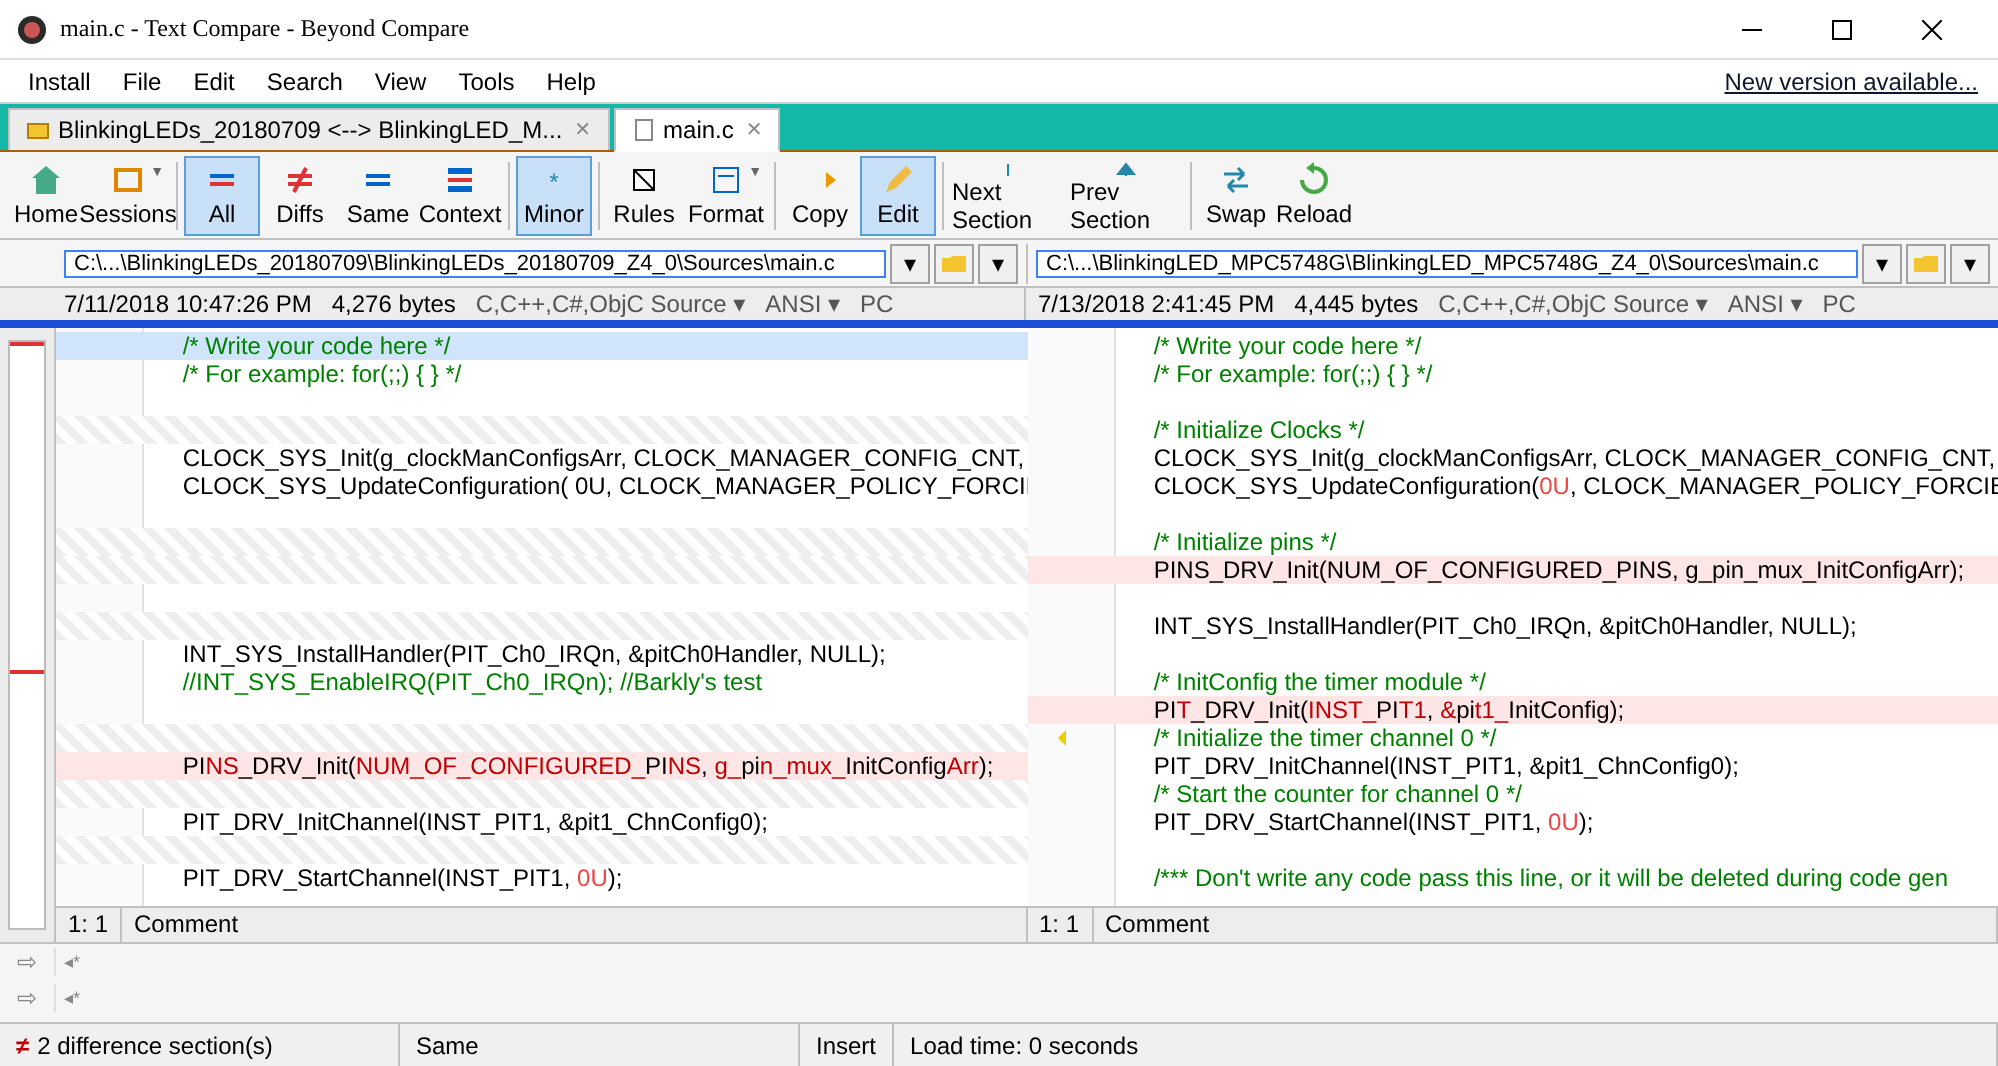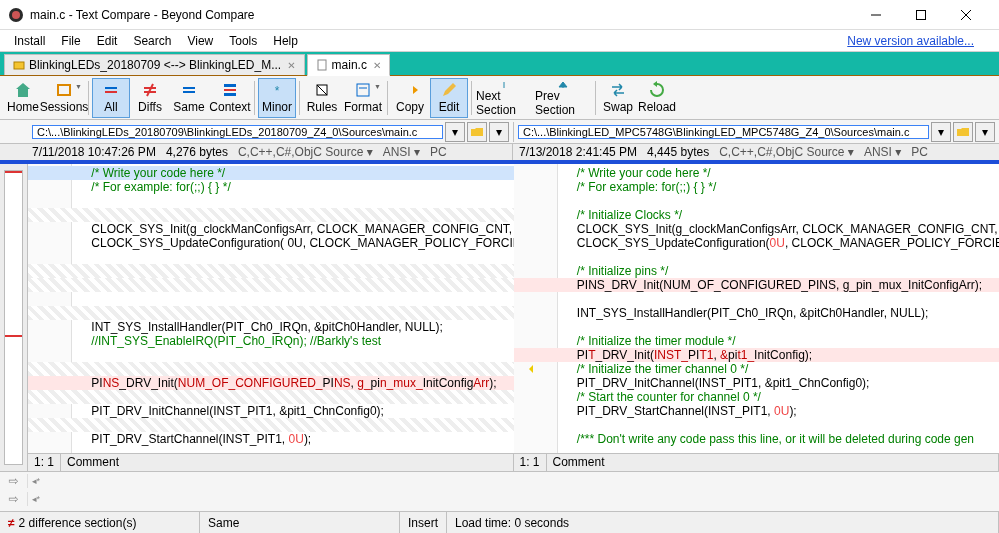--- a/index.html
+++ b/index.html
@@ -1,28 +1,28 @@
 <!DOCTYPE html>
 <html><head>
 <meta charset="utf-8">
 <style>
 * { margin: 0; padding: 0; box-sizing: border-box; font-family: "Segoe UI", Tahoma, sans-serif; font-size: 12px; }
 body { background: #f0f0f0; width: 999px; height: 533px; overflow: hidden; display: flex; flex-direction: column; }
 
 
 .titlebar { height: 30px; background: #fff; display: flex; align-items: center; padding: 0 8px; border-bottom: 1px solid #ddd; }
 .titlebar svg { margin-right: 6px; }
-.titlebar .title { flex: 0 0 auto; }
+.titlebar .title { flex: 0 0 auto; font-family: Liberation Serif, serif; }
 .titlebar .spacer { flex: 1; }
 .titlebar .winbtn { width: 45px; height: 30px; display: flex; align-items: center; justify-content: center; cursor: pointer; }
 
 
 .menubar { height: 22px; background: #fff; display: flex; align-items: center; padding: 0 6px; border-bottom: 1px solid #d0d0d0; }
 .menubar .menu-item { padding: 2px 8px; cursor: pointer; }
-.menubar .newver { color: #1d4ed8; text-decoration: underline; cursor: pointer; margin-right: 19px; }
+.menubar .newver { color: #0f172a; text-decoration: underline; cursor: pointer; margin-right: 4px; }
 
 
 .tabbar { height: 24px; background: #14b8a6; display: flex; align-items: flex-end; padding: 2px 4px 0; border-bottom: 1px solid #a16207; }
 .tab { display: flex; align-items: center; padding: 3px 8px; border: 1px solid #c0c0c0; border-bottom: none; margin-right: 2px; background: #ececec; cursor: pointer; position: relative; }
 .tab.active { background: #fff; border-bottom: 1px solid #fff; margin-bottom: -1px; }
 .tab svg { margin-right: 4px; }
 .tab .close { margin-left: 6px; color: #888; font-size: 10px; }
 
 
 .toolbar { height: 44px; background: #f5f5f5; display: flex; align-items: center; padding: 2px 4px; border-bottom: 1px solid #c0c0c0; gap: 1px; }
@@ -371,21 +371,21 @@
         <div class="line"></div>
         <div class="line"><span class="kw-green">    /* Initialize Clocks */</span></div>
         <div class="line">    CLOCK_SYS_Init(g_clockManConfigsArr, CLOCK_MANAGER_CONFIG_CNT, g_clockManCall</div>
         <div class="line">    CLOCK_SYS_UpdateConfiguration(<span class="kw-num">0U</span>, CLOCK_MANAGER_POLICY_FORCIBLE);</div>
         <div class="line"></div>
         <div class="line"><span class="kw-green">    /* Initialize pins */</span></div>
         <div class="line diff">    PINS_DRV_Init(NUM_OF_CONFIGURED_PINS, g_pin_mux_InitConfigArr);</div>
         <div class="line"></div>
         <div class="line">    INT_SYS_InstallHandler(PIT_Ch0_IRQn, &amp;pitCh0Handler, NULL);</div>
         <div class="line"></div>
-        <div class="line"><span class="kw-green">    /* Initialize the timer module */</span></div>
+        <div class="line"><span class="kw-green">    /* InitConfig the timer module */</span></div>
         <div class="line diff">    PI<span class="kw-red">T</span>_DRV_Init(<span class="kw-red">INST_</span>PI<span class="kw-red">T1</span>, <span class="kw-red">&amp;</span>pi<span class="kw-red">t1_</span>InitConfig);</div>
         <div class="line"><span class="kw-green">    /* Initialize the timer channel 0 */</span></div>
         <div class="line">    PIT_DRV_InitChannel(INST_PIT1, &amp;pit1_ChnConfig0);</div>
         <div class="line"><span class="kw-green">    /* Start the counter for channel 0 */</span></div>
         <div class="line">    PIT_DRV_StartChannel(INST_PIT1, <span class="kw-num">0U</span>);</div>
         <div class="line"></div>
         <div class="line"><span class="kw-green">    /*** Don't write any code pass this line, or it will be deleted during code gen</span></div>
 
       </div>
     </div>

